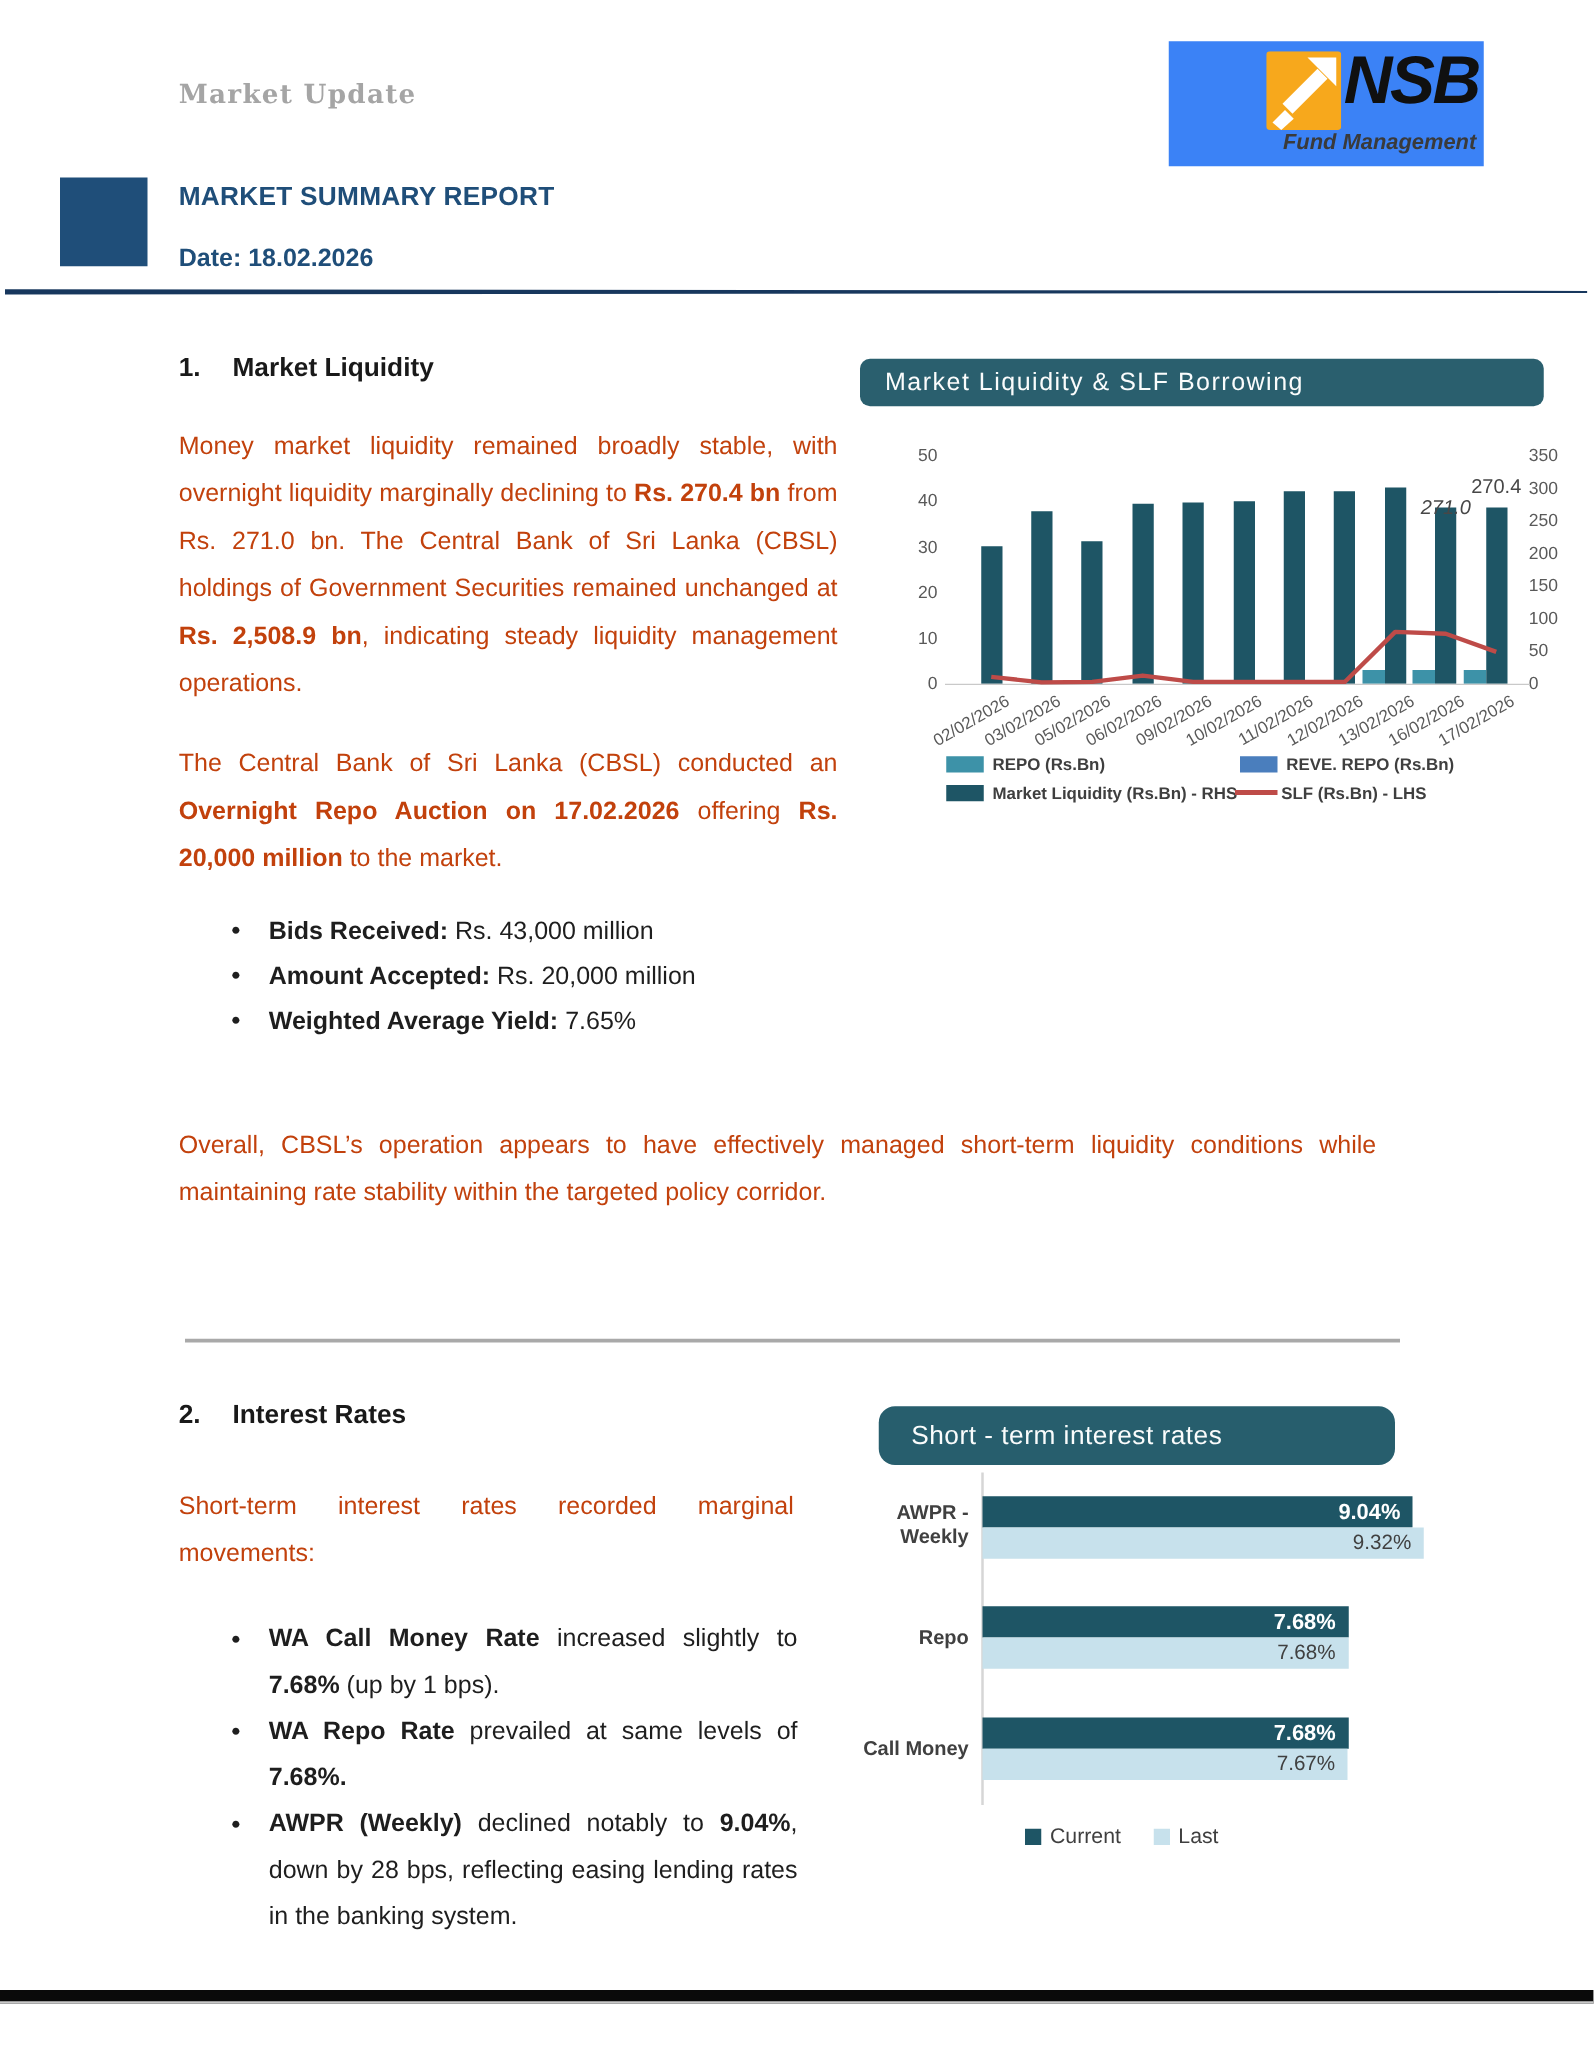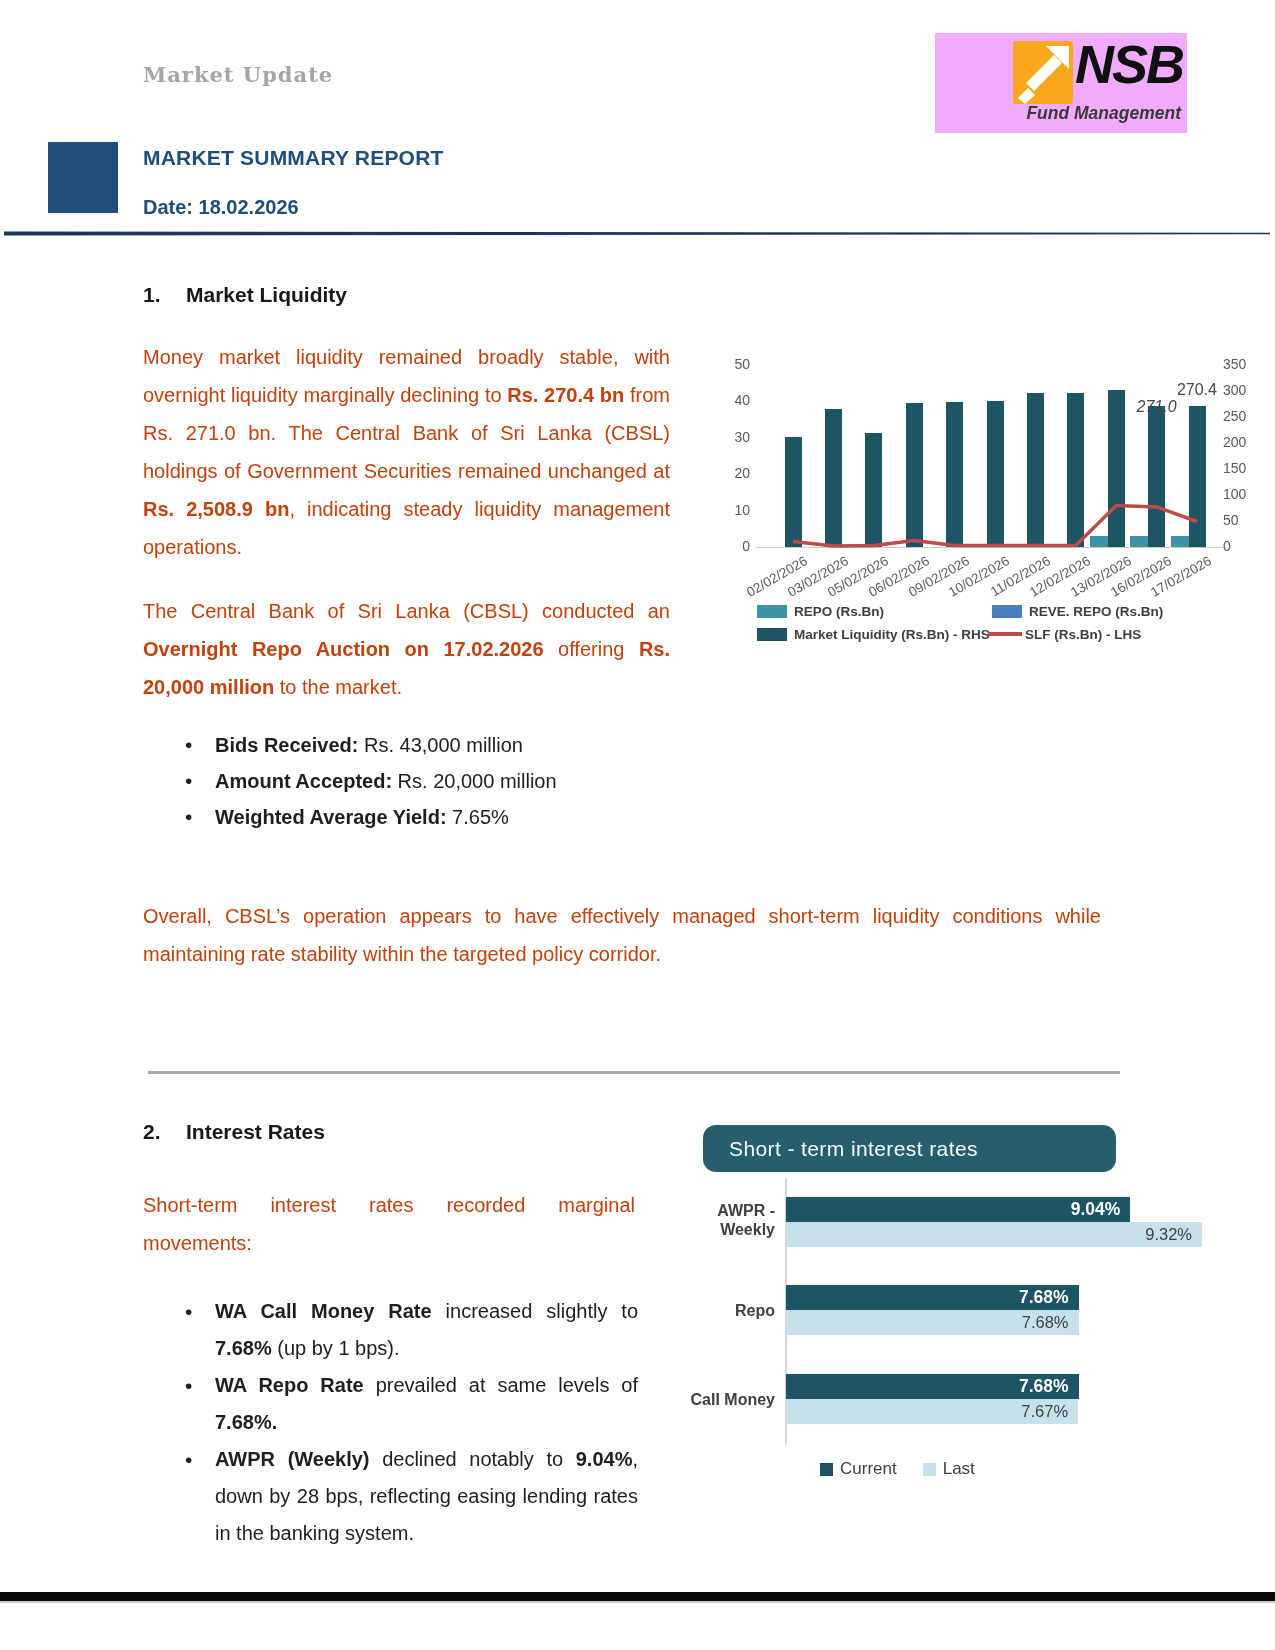--- a/index.html
+++ b/index.html
@@ -4,21 +4,21 @@
 <style>
   html,body{margin:0;padding:0;background:#ffffff;}
   body{font-family:"Liberation Sans","DejaVu Sans",sans-serif;}
   #page{position:relative;width:1275px;height:1650px;background:#ffffff;overflow:hidden;}
   .abs{position:absolute;}
   .b{font-weight:700;}
 
   
   #eyebrow{left:143px;top:62px;font-family:"DejaVu Serif","Liberation Serif",serif;
            font-size:21px;font-weight:700;letter-spacing:1px;color:#a5a5a5;}
-  #logo-panel{left:935px;top:33px;width:252px;height:100px;background:#f0abfc;}
+  #logo-panel{left:935px;top:33px;width:252px;height:100px;background:#3b82f6;}
   #logo-mark{left:78px;top:8px;width:60px;height:63px;}
   #logo-brand{left:140px;top:0px;font-size:54px;font-weight:800;font-style:italic;
               letter-spacing:-2px;color:#101010;}
   #logo-sub{left:88px;top:70px;width:158px;font-size:17.5px;font-weight:700;font-style:italic;
             color:#3a3a3a;text-align:right;}
   #title-square{left:48px;top:142px;width:70px;height:71px;background:#1f4e79;}
   #report-title{left:143px;top:146px;font-size:21px;font-weight:700;color:#1f4e79;letter-spacing:.2px;}
   #date-line{left:143px;top:196px;font-size:20px;font-weight:700;color:#1f4e79;}
   #header-rule{left:4px;top:231px;width:1266px;height:5px;background:#17375d;
                clip-path:polygon(0 8%,100% 34%,100% 66%,0 92%);}
@@ -113,20 +113,21 @@
   <div id="s1-para1" class="abs para"><span>Money market liquidity remained broadly stable, with overnight liquidity marginally declining to </span><span class="b">Rs. 270.4 bn</span><span> from Rs. 271.0 bn. The Central Bank of Sri Lanka (CBSL) holdings of Government Securities remained unchanged at </span><span class="b">Rs. 2,508.9 bn</span><span>, indicating steady liquidity management operations.</span></div>
   <div id="s1-para2" class="abs para"><span>The Central Bank of Sri Lanka (CBSL) conducted an </span><span class="b">Overnight Repo Auction on 17.02.2026</span><span> offering </span><span class="b">Rs. 20,000 million</span><span> to the market.</span></div>
   <ul id="s1-bullets" class="abs bullets">
     <li><span class="b">Bids Received:</span><span> Rs. 43,000 million</span></li>
     <li><span class="b">Amount Accepted:</span><span> Rs. 20,000 million</span></li>
     <li><span class="b">Weighted Average Yield:</span><span> 7.65%</span></li>
   </ul>
   <div id="s1-closing" class="abs para"><span>Overall, CBSL’s operation appears to have effectively managed short-term liquidity conditions while maintaining rate stability within the targeted policy corridor.</span></div>
 
   <div id="chart1" class="abs">
+    <div id="c1-titlebar" class="abs">Market Liquidity &amp; SLF Borrowing</div>
     <div id="c1-plot">
         <div class="tickL" style="top: 251px;">0</div>
         <div class="tickL" style="top: 214.6px;">10</div>
         <div class="tickL" style="top: 178.2px;">20</div>
         <div class="tickL" style="top: 141.8px;">30</div>
         <div class="tickL" style="top: 105.4px;">40</div>
         <div class="tickL" style="top: 69px;">50</div>
         <div class="tickR" style="top: 251px;">0</div>
         <div class="tickR" style="top: 225px;">50</div>
         <div class="tickR" style="top: 199px;">100</div>
@@ -207,21 +208,21 @@
     <div id="c2-bars">
         <div class="c2bar cur" style="top: 72px; width: 344.335px; background: rgb(30, 85, 101);">
           <span class="val">9.04%</span>
         </div>
         <div class="c2bar cur" style="top: 160px; width: 292.532px; background: rgb(30, 85, 101);">
           <span class="val">7.68%</span>
         </div>
         <div class="c2bar cur" style="top: 249px; width: 292.532px; background: rgb(30, 85, 101);">
           <span class="val">7.68%</span>
         </div>
-        <div class="c2bar last" style="top: 97px; width: 416px; background: rgb(199, 225, 236); text-align: right;">
+        <div class="c2bar last" style="top: 97px; width: 353px; background: rgb(199, 225, 236); text-align: right;">
           <span class="val">9.32%</span>
         </div>
         <div class="c2bar last" style="top: 185px; width: 292.532px; background: rgb(199, 225, 236);">
           <span class="val">7.68%</span>
         </div>
         <div class="c2bar last" style="top: 274px; width: 292.151px; background: rgb(199, 225, 236);">
           <span class="val">7.67%</span>
         </div>
       </div>
     <div id="c2-legend" class="abs">

